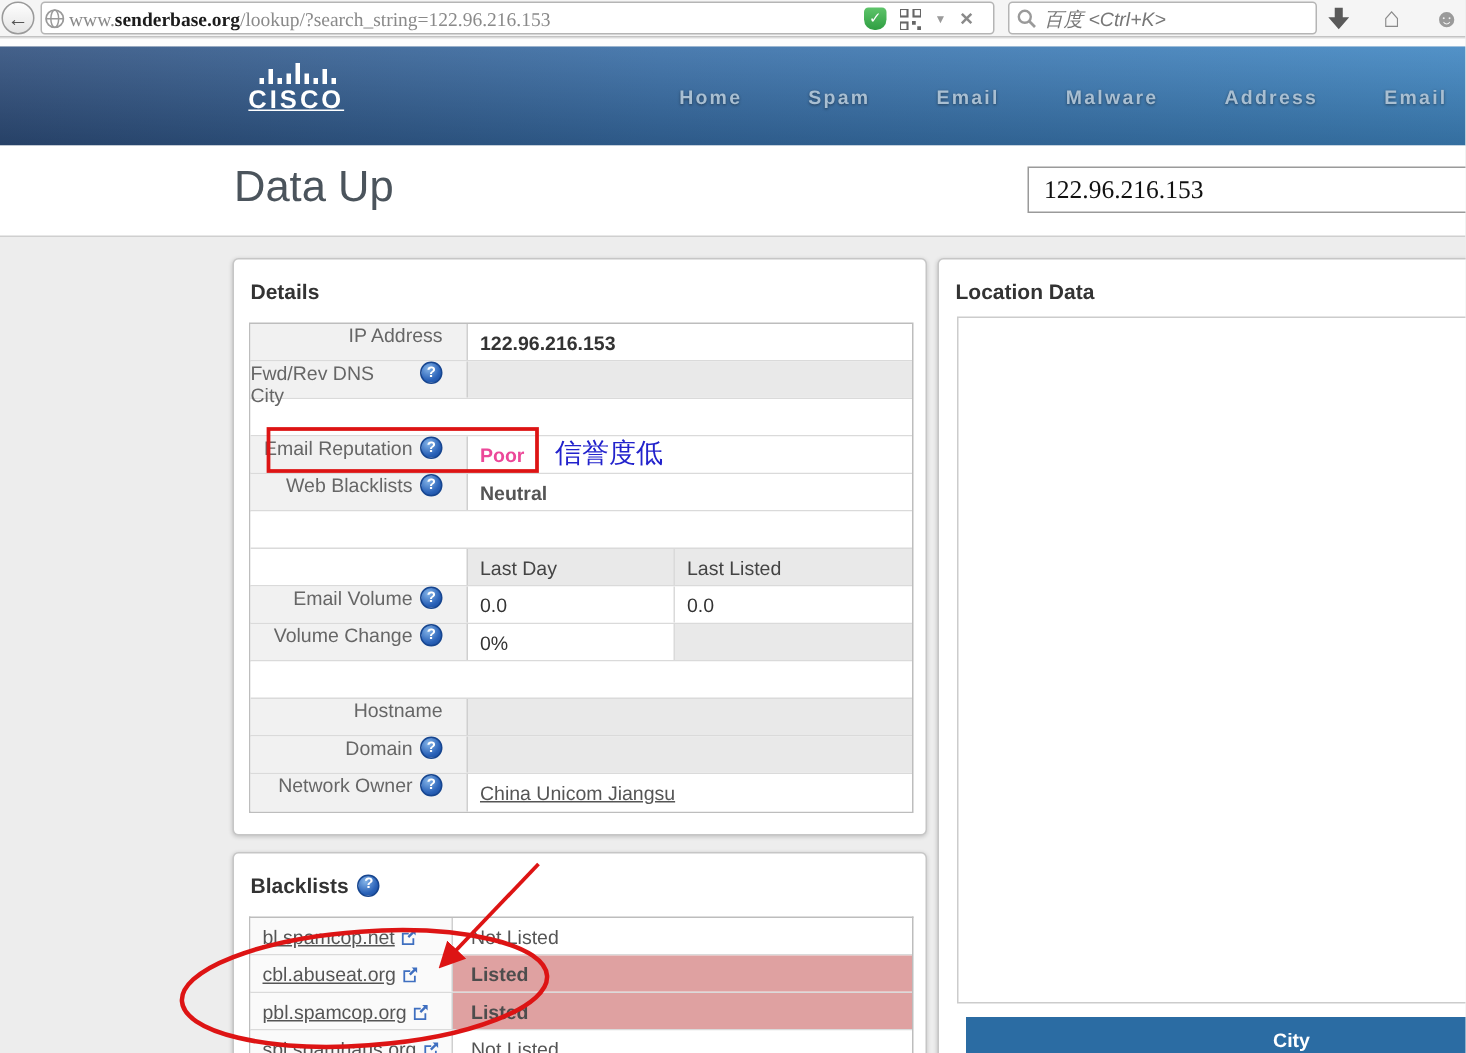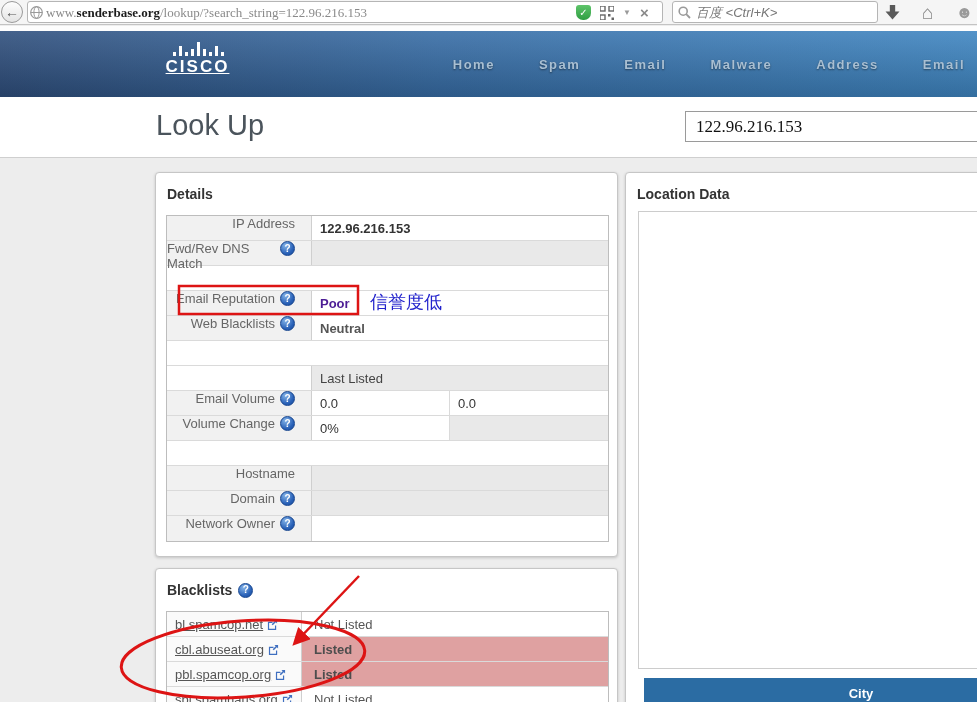--- a/index.html
+++ b/index.html
@@ -74,21 +74,21 @@
 
   
   .dtable { position:absolute; left:10px; top:42px; width:443px; border:1px solid #bdbdbd; font-size:13px; }
   .drow { display:flex; height:25px; border-bottom:1px solid #dadada; }
   .drow:last-child { border-bottom:none; }
   .dlabel { width:145px; min-width:145px; background:#f1f1f1; border-right:1px solid #cfcfcf;
     color:#666; display:flex; align-items:flex-start; justify-content:flex-end; gap:5px; padding-right:16px; }
   .dvalue { flex:1; background:#fff; display:flex; align-items:center; padding-left:8px; color:#333; }
   .dvalue.empty { background:#e9e9e9; }
   .dvalue.bold { font-weight:bold; }
-  .dvalue.poor { color:#4c1d95; font-weight:bold; }
+  .dvalue.poor { color:#ec4899; font-weight:bold; }
   .spacer-row { height:25px; background:#fff; border-bottom:1px solid #dadada; }
   .dcell1 { width:138px; min-width:138px; background:#fff; border-right:1px solid #dadada;
     display:flex; align-items:center; padding-left:8px; color:#333; }
   .dcell2 { flex:1; background:#fff; display:flex; align-items:center; padding-left:8px; color:#333; }
   .dcell1.hdr,.dcell2.hdr { background:#e9e9e9; color:#444; }
   .dcell2.empty { background:#e9e9e9; }
   a.gray-link { color:#555; text-decoration:underline; cursor:pointer; }
 
   
   .btable { position:absolute; left:10px; top:42px; width:443px; border:1px solid #bdbdbd;
@@ -188,38 +188,38 @@
       <span class="nav-item">Home</span>
       <span class="nav-item">Spam</span>
       <span class="nav-item">Email</span>
       <span class="nav-item">Malware</span>
       <span class="nav-item">Address</span>
       <span class="nav-item">Email</span>
     </div>
   </div>
 
   <div class="lookup-band">
-    <div class="page-title">Look Up</div>
+    <div class="page-title">Data Up</div>
     <input class="lookup-input" type="text" value="122.96.216.153" style="">
   </div>
 
   <div class="content">
 
     <div class="panel panel-details">
       <div class="panel-title">Details</div>
       <div class="dtable">
         <div class="drow">
           <div class="dlabel">
               <span>IP Address</span>
             </div>
           <div class="dvalue bold">122.96.216.153</div>
         </div>
         <div class="drow">
           <div class="dlabel">
-              <span>Fwd/Rev DNS Match</span>
+              <span>Fwd/Rev DNS City</span>
               <span class="qicon">?</span>
             </div>
           <div class="dvalue empty"></div>
         </div>
         <div class="spacer-row"></div>
         <div class="drow">
           <div class="dlabel">
               <span>Email Reputation</span>
               <span class="qicon">?</span>
             </div>
@@ -228,20 +228,21 @@
         <div class="drow">
           <div class="dlabel">
               <span>Web Blacklists</span>
               <span class="qicon">?</span>
             </div>
           <div class="dvalue bold" style="color:#555;">Neutral</div>
         </div>
         <div class="spacer-row"></div>
         <div class="drow">
           <div class="dlabel" style="background:#fff;"></div>
+          <div class="dcell1 hdr">Last Day</div>
           <div class="dcell2 hdr">Last Listed</div>
         </div>
         <div class="drow">
           <div class="dlabel">
               <span>Email Volume</span>
               <span class="qicon">?</span>
             </div>
           <div class="dcell1">0.0</div>
           <div class="dcell2">0.0</div>
         </div>
@@ -264,20 +265,23 @@
           <div class="dlabel">
               <span>Domain</span>
               <span class="qicon">?</span>
             </div>
           <div class="dvalue empty"></div>
         </div>
         <div class="drow">
           <div class="dlabel">
               <span>Network Owner</span>
               <span class="qicon">?</span>
+            </div>
+          <div class="dvalue">
+              <a class="gray-link">China Unicom Jiangsu</a>
             </div>
         </div>
       </div>
     </div>
 
     <div class="panel panel-blacklists">
       <div class="panel-title">
         <span>Blacklists</span>
         <span class="qicon">?</span>
       </div>

